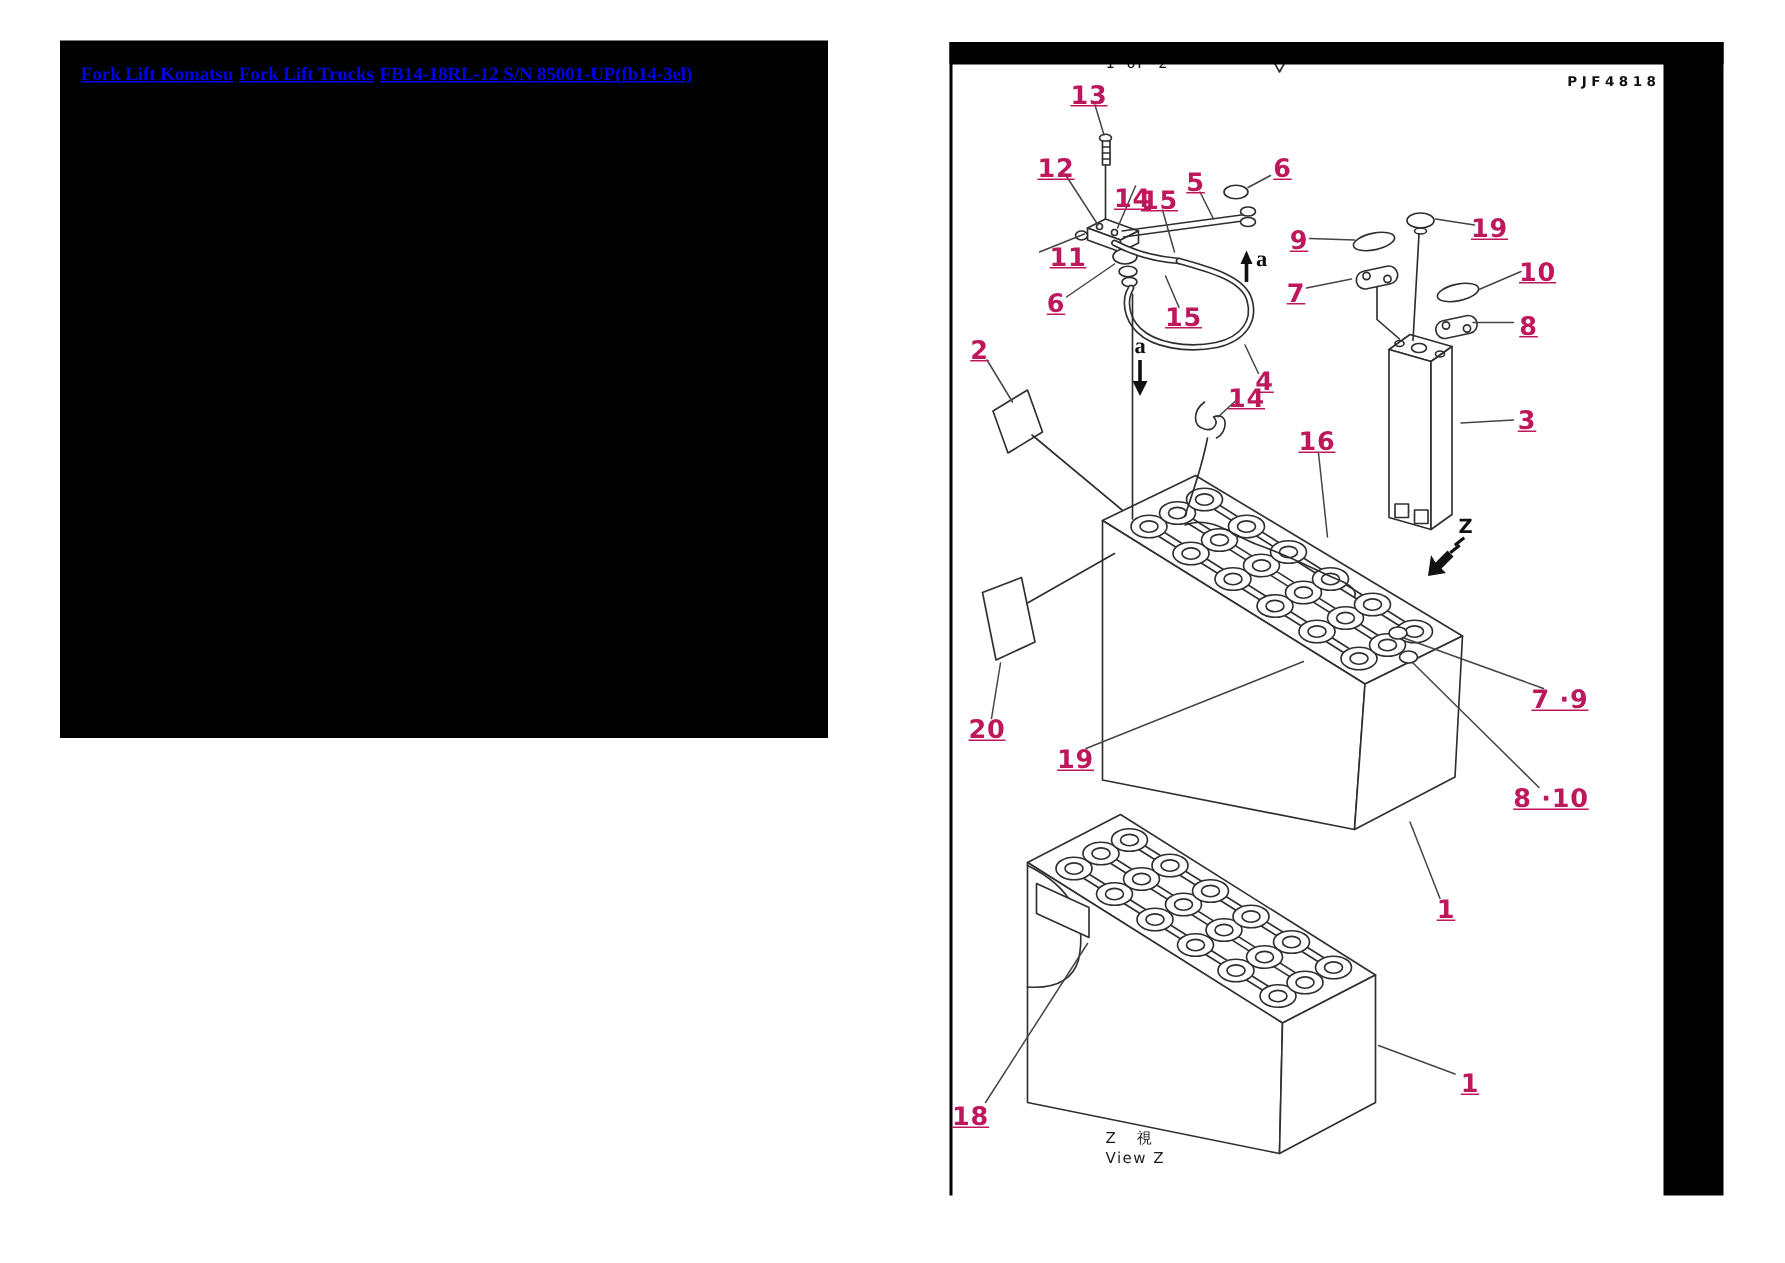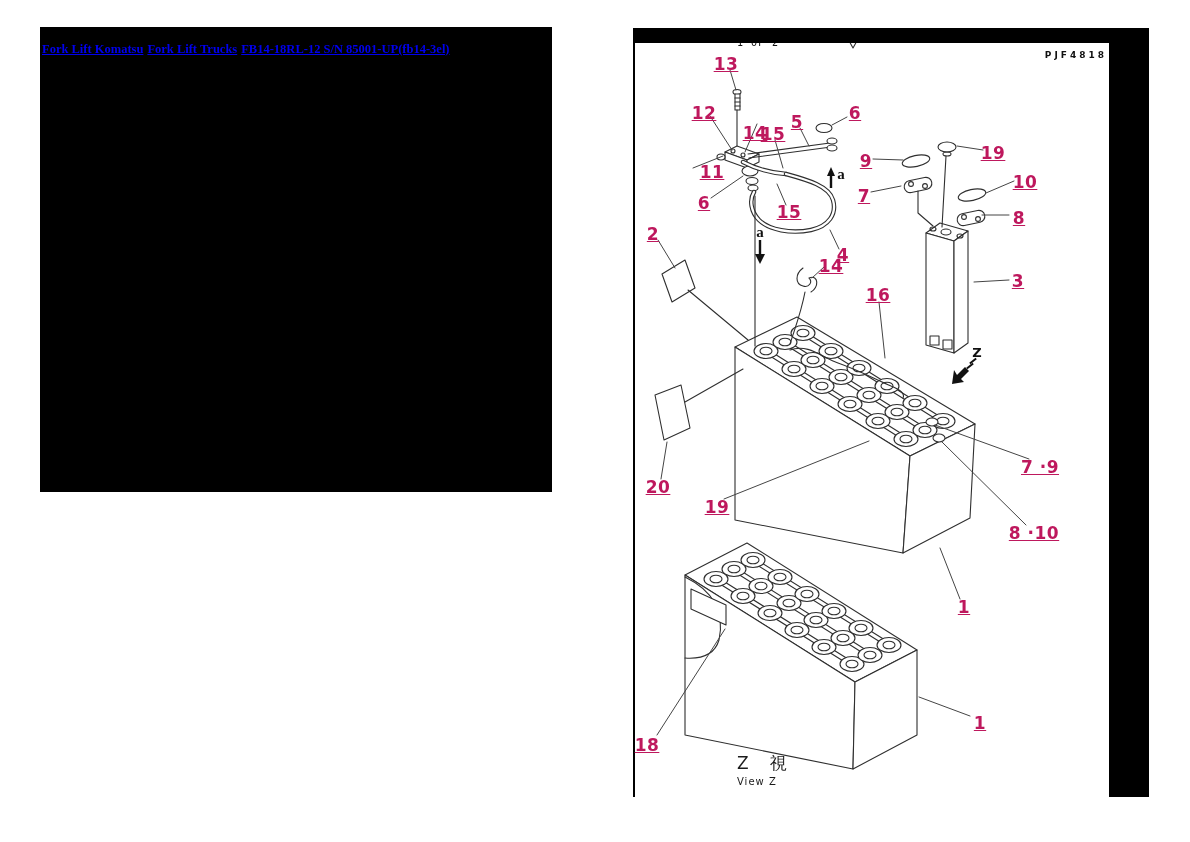--- a/index.html
+++ b/index.html
@@ -5,21 +5,21 @@
   html,body{margin:0;padding:0;}
   body{
     width:1190px;height:842px;background:#ffffff;position:relative;overflow:hidden;
     font-family:"DejaVu Sans",sans-serif;
   }
   
   .black-panel{
     position:absolute;left:40px;top:27px;width:512px;height:465px;background:#000;
   }
   .breadcrumb{
-    position:absolute;left:2px;top:15px;white-space:nowrap;
+    position:absolute;left:14px;top:15px;white-space:nowrap;
     font-family:"Liberation Serif",serif;font-weight:bold;font-size:12.5px;
   }
   .breadcrumb a{color:#0000ee;text-decoration:underline;margin-right:4px;cursor:pointer;}
   
   .diagram{
     position:absolute;left:633px;top:28px;width:516px;height:769px;background:#fff;
   }
   .diagram svg.art{position:absolute;left:0;top:0;z-index:1;}
   .sheet-note{
     position:absolute;left:104px;top:9px;z-index:1;color:#111;
@@ -30,21 +30,21 @@
   .border-left{position:absolute;left:0;top:0;width:2px;height:769px;background:#000;z-index:2;}
   .plate-code{
     position:absolute;right:42px;top:22px;z-index:3;color:#111;
     font-size:9px;font-weight:bold;letter-spacing:3px;font-family:"DejaVu Sans",sans-serif;
   }
   .watermark{
     position:absolute;left:240px;top:363px;z-index:3;color:#383838;
     font-size:20px;letter-spacing:-1px;font-family:"DejaVu Sans",sans-serif;white-space:nowrap;
   }
   .view-label{position:absolute;left:104px;top:724px;z-index:3;color:#1b1b1b;white-space:nowrap;}
-  .view-label .jp{font-size:17px;letter-spacing:2px;}
+  .view-label .jp{font-size:10px;letter-spacing:2px;}
   .view-label .en{font-size:10px;letter-spacing:1px;margin-top:1px;}
   #callout-layer{position:absolute;left:0;top:0;width:516px;height:769px;z-index:4;}
   .callout{position:absolute;transform:translate(-50%,-50%);white-space:nowrap;line-height:1;}
   .callout.num{color:#be185d;font:bold 17px "DejaVu Sans",sans-serif;letter-spacing:.5px;text-decoration:underline;}
   .callout.marker{color:#111;font:bold 15px "Liberation Serif",serif;}
   .callout.marker-z{color:#111;font:bold 13px "DejaVu Sans",sans-serif;}
 </style>
 </head>
 <body>
 

